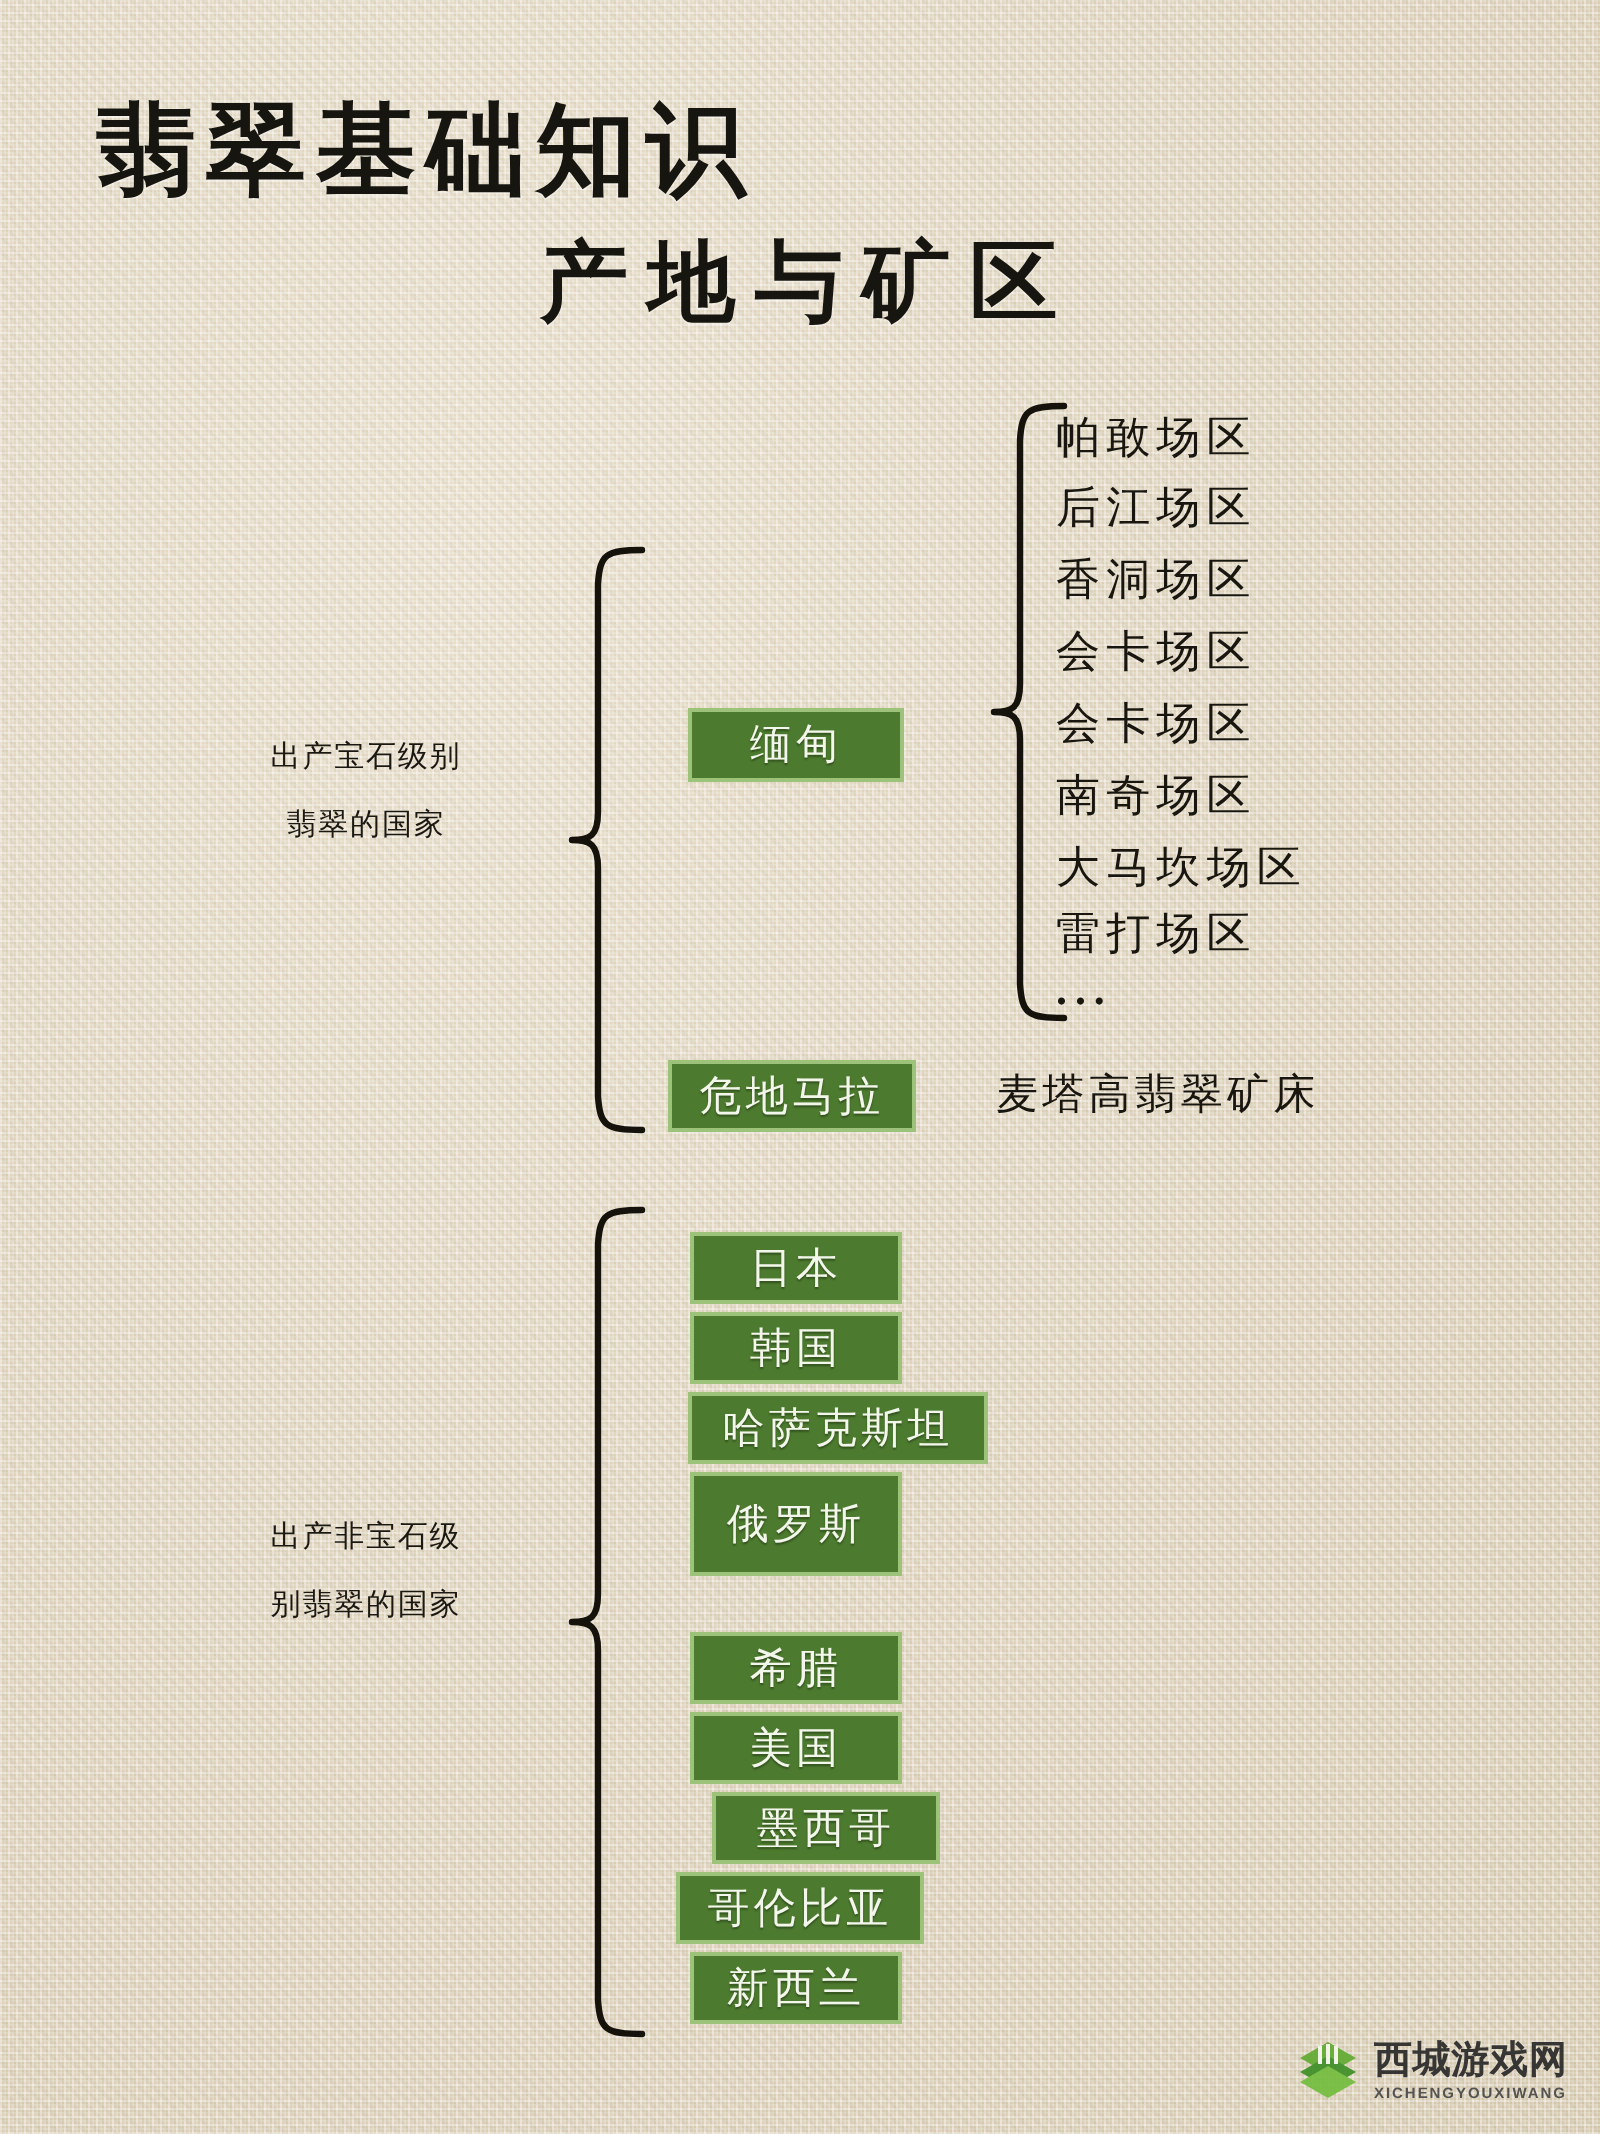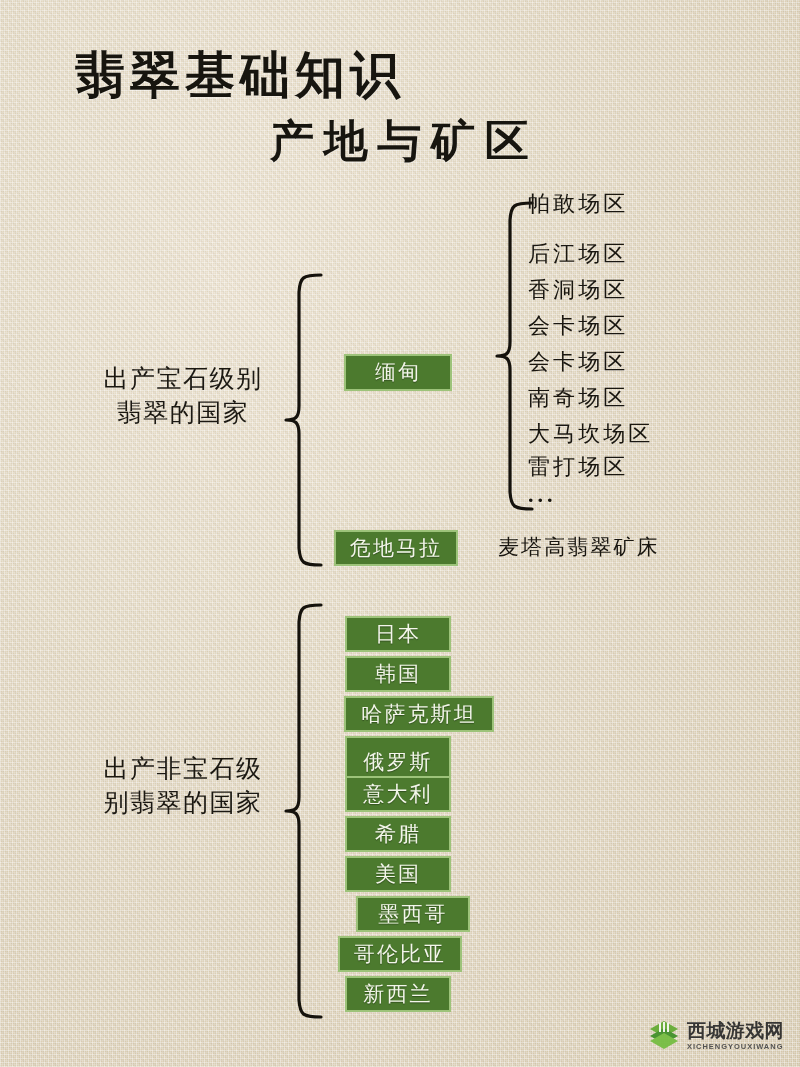--- a/index.html
+++ b/index.html
@@ -40,28 +40,28 @@
   
   .title-line{
     position:absolute;
     color:#17150f;
     font-weight:700;
     letter-spacing:.10em;
     white-space:nowrap;
     text-shadow:0 1px 0 rgba(255,255,255,.35);
     z-index:4;
   }
-  #title-main{ left:75px;  top:42px;  font-size:50px; }
+  #title-main{ left:48px;  top:42px;  font-size:50px; }
   #title-sub { left:270px; top:112px; font-size:44px; letter-spacing:.22em; }
 
   
   .group-label{
     position:absolute;
     color:#1b1812;
-    font-size:25px;
+    font-size:15px;
     line-height:34px;
     letter-spacing:.06em;
     text-align:center;
     white-space:pre-line;
     z-index:4;
   }
   #label-gem      { left:78px; top:362px; width:210px; }
   #label-nongem   { left:78px; top:752px; width:210px; }
 
   
@@ -175,35 +175,34 @@
 翡翠的国家</div>
   <div class="group-label" id="label-nongem">出产非宝石级
 别翡翠的国家</div>
 
   <div class="chip" id="chip-myanmar" style="left:344px; top:354px; width:108px; height:37px;">缅甸</div>
 
   <div class="chip" id="chip-guatemala" style="left:334px; top:530px; width:124px; height:36px;">危地马拉</div>
 
   <div id="deposit-note">麦塔高翡翠矿床</div>
 
-  <div class="mine-item" style="top:193px;">帕敢场区</div>
+  <div class="mine-item" style="top:208px;">帕敢场区</div>
   <div class="mine-item" style="top:243px;">后江场区</div>
   <div class="mine-item" style="top:279px;">香洞场区</div>
   <div class="mine-item" style="top:315px;">会卡场区</div>
   <div class="mine-item" style="top:351px;">会卡场区</div>
   <div class="mine-item" style="top:387px;">南奇场区</div>
   <div class="mine-item" style="top:423px;">大马坎场区</div>
   <div class="mine-item" style="top:456px;">雷打场区</div>
   <div id="mine-ellipsis">...</div>
 
   <div class="chip" style="left:345px; top:616px; width:106px; height:36px;">日本</div>
   <div class="chip" style="left:345px; top:656px; width:106px; height:36px;">韩国</div>
   <div class="chip" style="left:344px; top:696px; width:150px; height:36px;">哈萨克斯坦</div>
   <div class="chip" style="left:345px; top:736px; width:106px; height:52px;">俄罗斯</div>
-  <div class="chip" style="left:345px; top:776px; width:106px; height:36px;">意大利</div>
   <div class="chip" style="left:345px; top:816px; width:106px; height:36px;">希腊</div>
   <div class="chip" style="left:345px; top:856px; width:106px; height:36px;">美国</div>
   <div class="chip" style="left:342px; top:896px; width:114px; height:36px;margin-left:14px;">墨西哥</div>
   <div class="chip" style="left:338px; top:936px; width:124px; height:36px;">哥伦比亚</div>
   <div class="chip" style="left:345px; top:976px; width:106px; height:36px;">新西兰</div>
 
   <div id="watermark">
     <div id="wm-logo">
       <svg width="32" height="32" viewBox="0 0 32 32">
         <polygon points="16,3 30,11 16,19 2,11" fill="#63ab33"></polygon>

